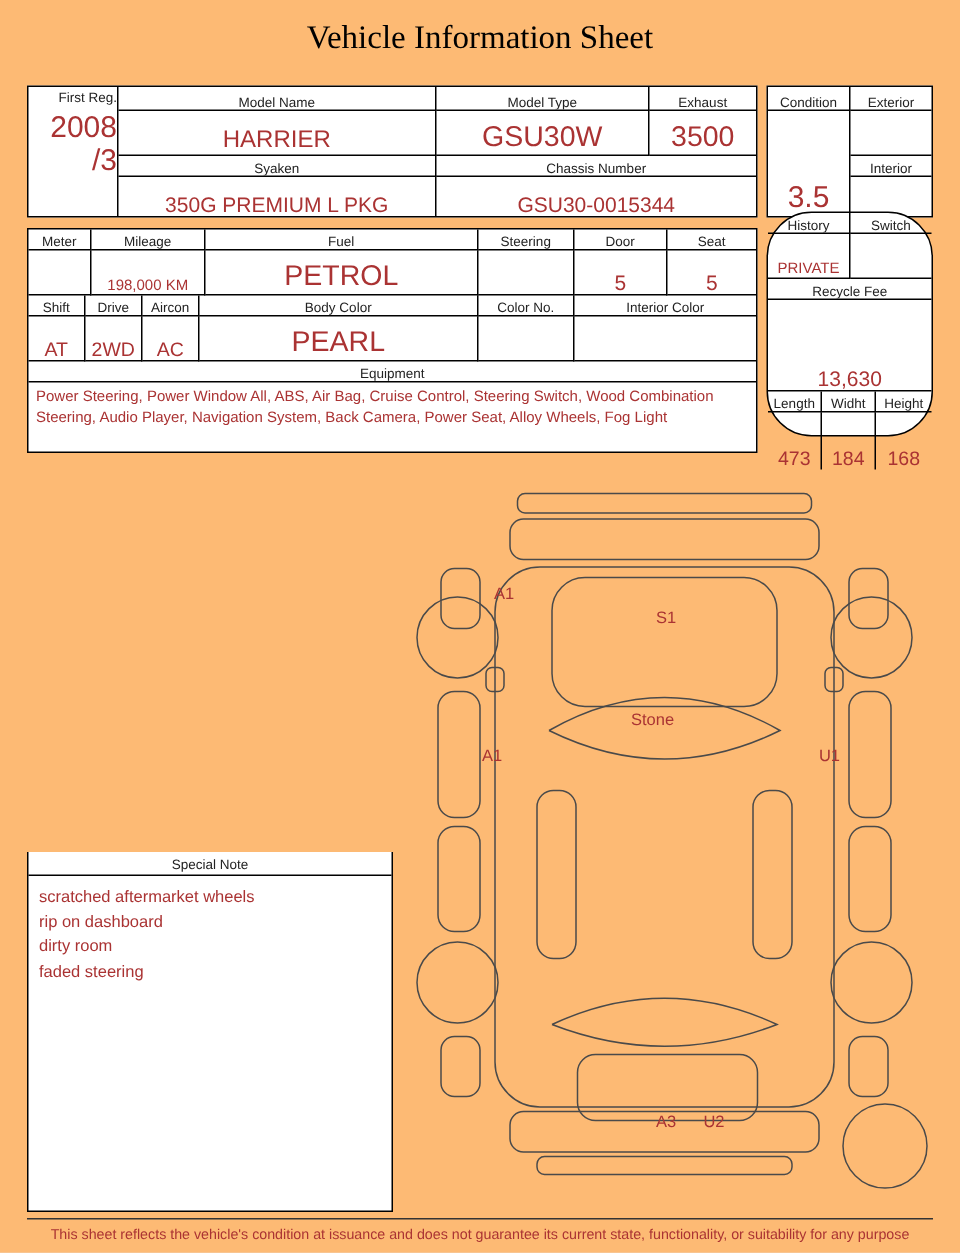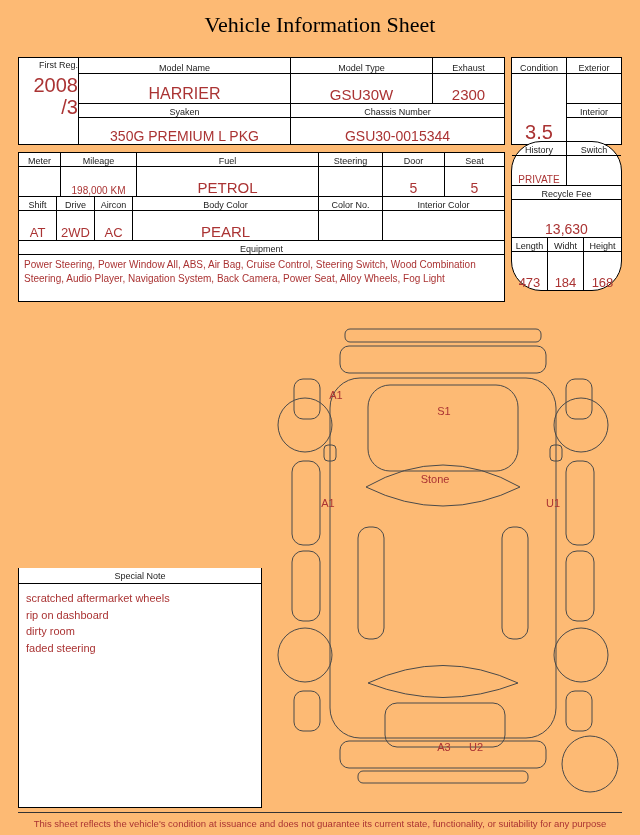--- a/index.html
+++ b/index.html
@@ -11,21 +11,21 @@
 
   .box { position:absolute; border:1px solid #000; box-sizing:border-box; background:#fff; }
 
   .grid { display:grid; box-sizing:border-box; }
   .c { border-right:1px solid #000; border-bottom:1px solid #000; box-sizing:border-box;
        display:flex; align-items:flex-end; justify-content:center; overflow:hidden; }
   .nr { border-right:none; }
   .nb { border-bottom:none; }
   .hdr { font-size:9px; color:#222; white-space:nowrap; }
   .val { color:#aa3333; white-space:nowrap; }
-  .s20 { font-size:20px; } .s16 { font-size:16px; } .s15 { font-size:15px; }
+  .s20 { font-size:20px; } .s16 { font-size:16px; } .s15 { font-size:19px; }
   .s14 { font-size:14px; } .s13 { font-size:13px; } .s10 { font-size:10px; }
 
   .fr-cell { flex-direction:column; justify-content:flex-start; padding-top:2px; }
   .fr-cell .hdr { margin-bottom:4px; }
   .fr-line { line-height:1.1; }
 
   .equip-text { justify-content:flex-start; align-items:flex-start; text-align:left;
                 padding:3px 5px; font-size:10px; line-height:1.4; white-space:normal; }
 
   .panel-hdr { height:16px; border-bottom:1px solid #000; display:flex; align-items:center;
@@ -49,21 +49,21 @@
     <div class="c nb fr-cell" style="grid-row:span 4;">
       <div class="hdr">First Reg.</div>
       <div class="val s20 fr-line">2008</div>
       <div class="val s20 fr-line">/3</div>
     </div>
     <div class="c hdr">Model Name</div>
     <div class="c hdr">Model Type</div>
     <div class="c hdr nr">Exhaust</div>
     <div class="c val s16">HARRIER</div>
     <div class="c val s15">GSU30W</div>
-    <div class="c val s15 nr">2300</div>
+    <div class="c val s15 nr">3500</div>
     <div class="c hdr">Syaken</div>
     <div class="c hdr nr" style="grid-column:span 2;">Chassis Number</div>
     <div class="c val s14 nb">350G PREMIUM L PKG</div>
     <div class="c val s14 nb nr" style="grid-column:span 2;">GSU30-0015344</div>
   </div>
 
   <div class="box grid" style="left:511px; top:57px; width:111px; height:88px; grid-template-columns:55px 1fr; grid-template-rows:16px 30px 14px 1fr;">
     <div class="c hdr">Condition</div>
     <div class="c hdr nr">Exterior</div>
     <div class="c val s20 nb" style="grid-row:span 3;">3.5</div>
@@ -107,21 +107,21 @@
     </div>
   </div>
 
   <div class="box" style="left:511px; top:141px; width:111px; height:150px;border-radius:30px;">
     <div class="grid" style="grid-template-columns:55px 1fr; grid-template-rows:14px 30px;">
       <div class="c hdr">History</div>
       <div class="c hdr nr">Switch</div>
       <div class="c val s10">PRIVATE</div>
       <div class="c nr"></div>
     </div>
-    <div class="grid" style="grid-template-rows:14px 38px;">
+    <div class="grid" style="grid-template-rows:14px 38px;gap:23px;">
       <div class="c hdr nr">Recycle Fee</div>
       <div class="c val s14 nr">13,630</div>
     </div>
     <div class="grid" style="grid-template-columns:36px 36px 1fr; grid-template-rows:14px 1fr; height:52px;">
       <div class="c hdr">Length</div>
       <div class="c hdr">Widht</div>
       <div class="c hdr nr">Height</div>
       <div class="c val s13 nb">473</div>
       <div class="c val s13 nb">184</div>
       <div class="c val s13 nb nr">168</div>

